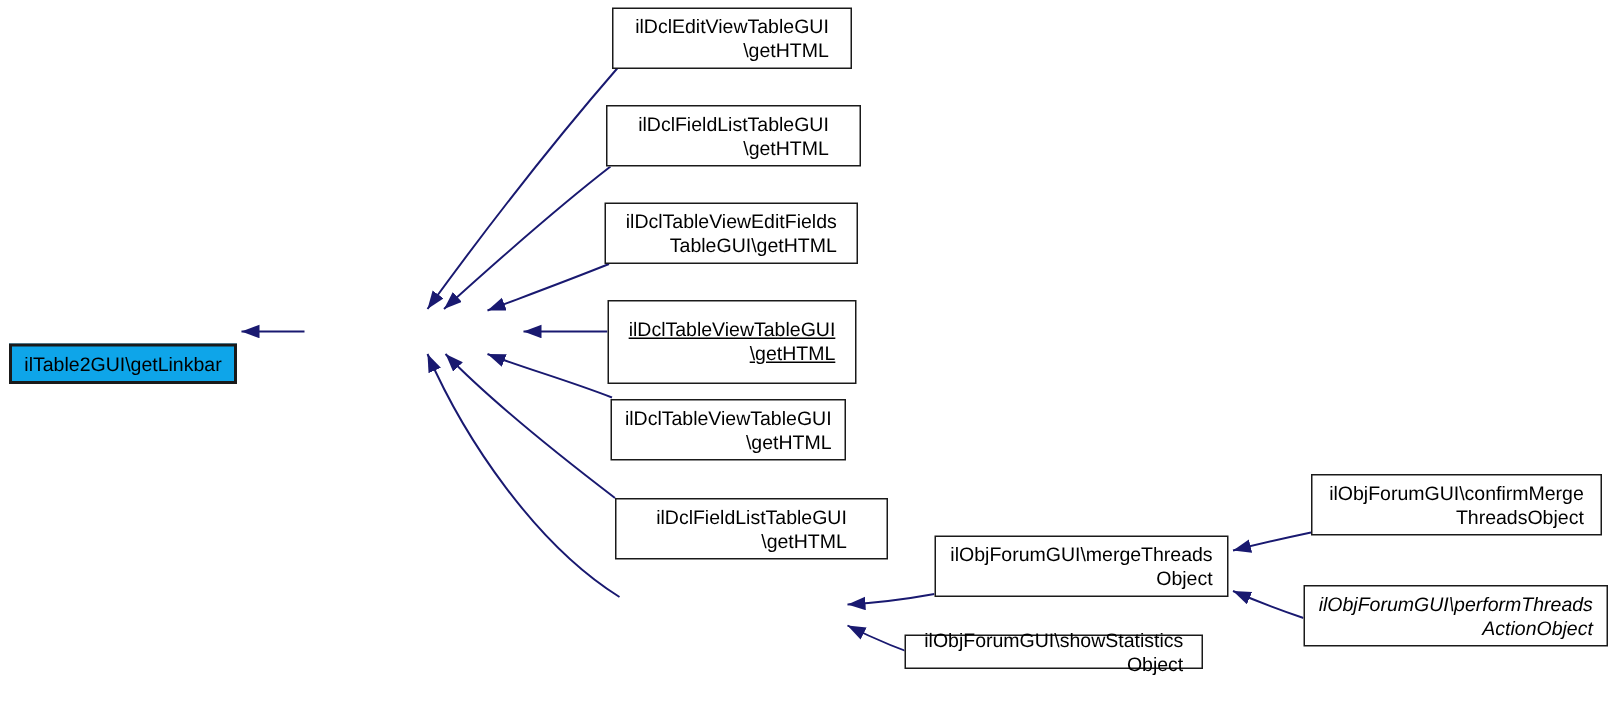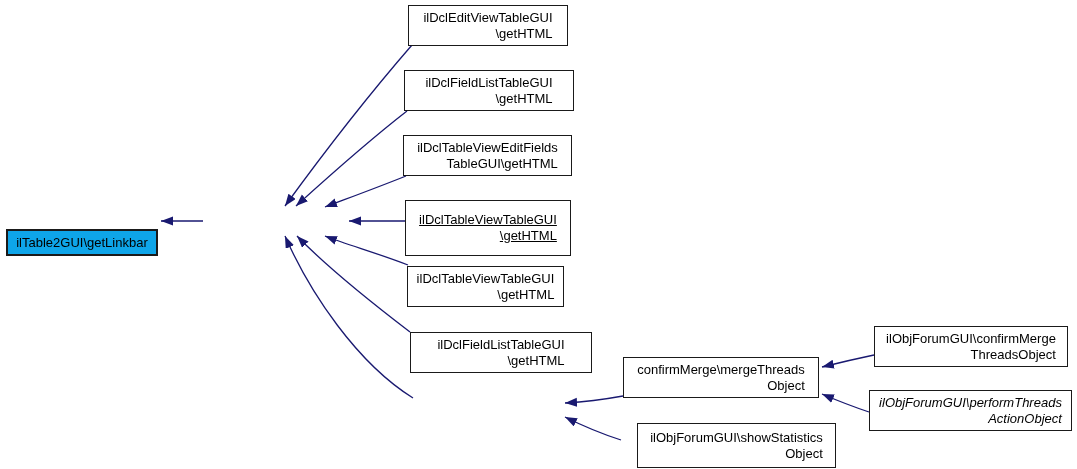--- a/index.html
+++ b/index.html
@@ -89,25 +89,25 @@
   <div class="node" style="left:405px; top:200px; width:166px; height:56px;text-decoration:underline;">ilDclTableViewTableGUI
 \getHTML</div>
 
   <div class="node" style="left:407px; top:266px; width:157px; height:41px;">ilDclTableViewTableGUI
 \getHTML</div>
 
   <div class="node" style="left:410px; top:332px; width:182px; height:41px;">ilDclFieldListTableGUI
 \getHTML</div>
 
 
-  <div class="node" style="left:623px; top:357px; width:196px; height:41px;">confirmMerge\mergeThreads
+  <div class="node" style="left:623px; top:357px; width:196px; height:41px;">ilObjForumGUI\mergeThreads
 Object</div>
 
-  <div class="node" style="left:637px; top:423px; width:199px; height:45px;">ilObjForumGUI\showStatistics
+  <div class="node" style="left:603px; top:423px; width:199px; height:23px;">ilObjForumGUI\showStatistics
 Object</div>
 
-  <div class="node" style="left:874px; top:326px; width:194px; height:41px;">ilObjForumGUI\confirmMerge
+  <div class="node" style="left:874px; top:316px; width:194px; height:41px;">ilObjForumGUI\confirmMerge
 ThreadsObject</div>
 
   <div class="node" style="left:869px; top:390px; width:203px; height:41px;font-style:italic;">ilObjForumGUI\performThreads
 ActionObject</div>
 
 </div>
 
 </body></html>

